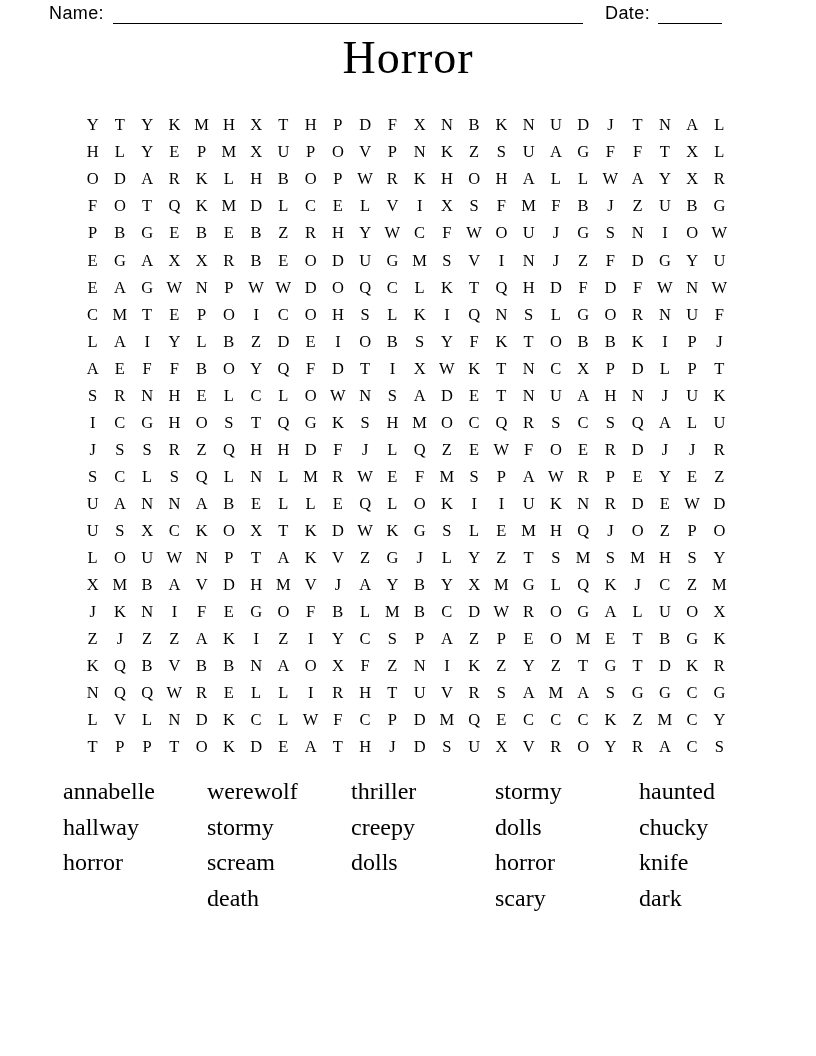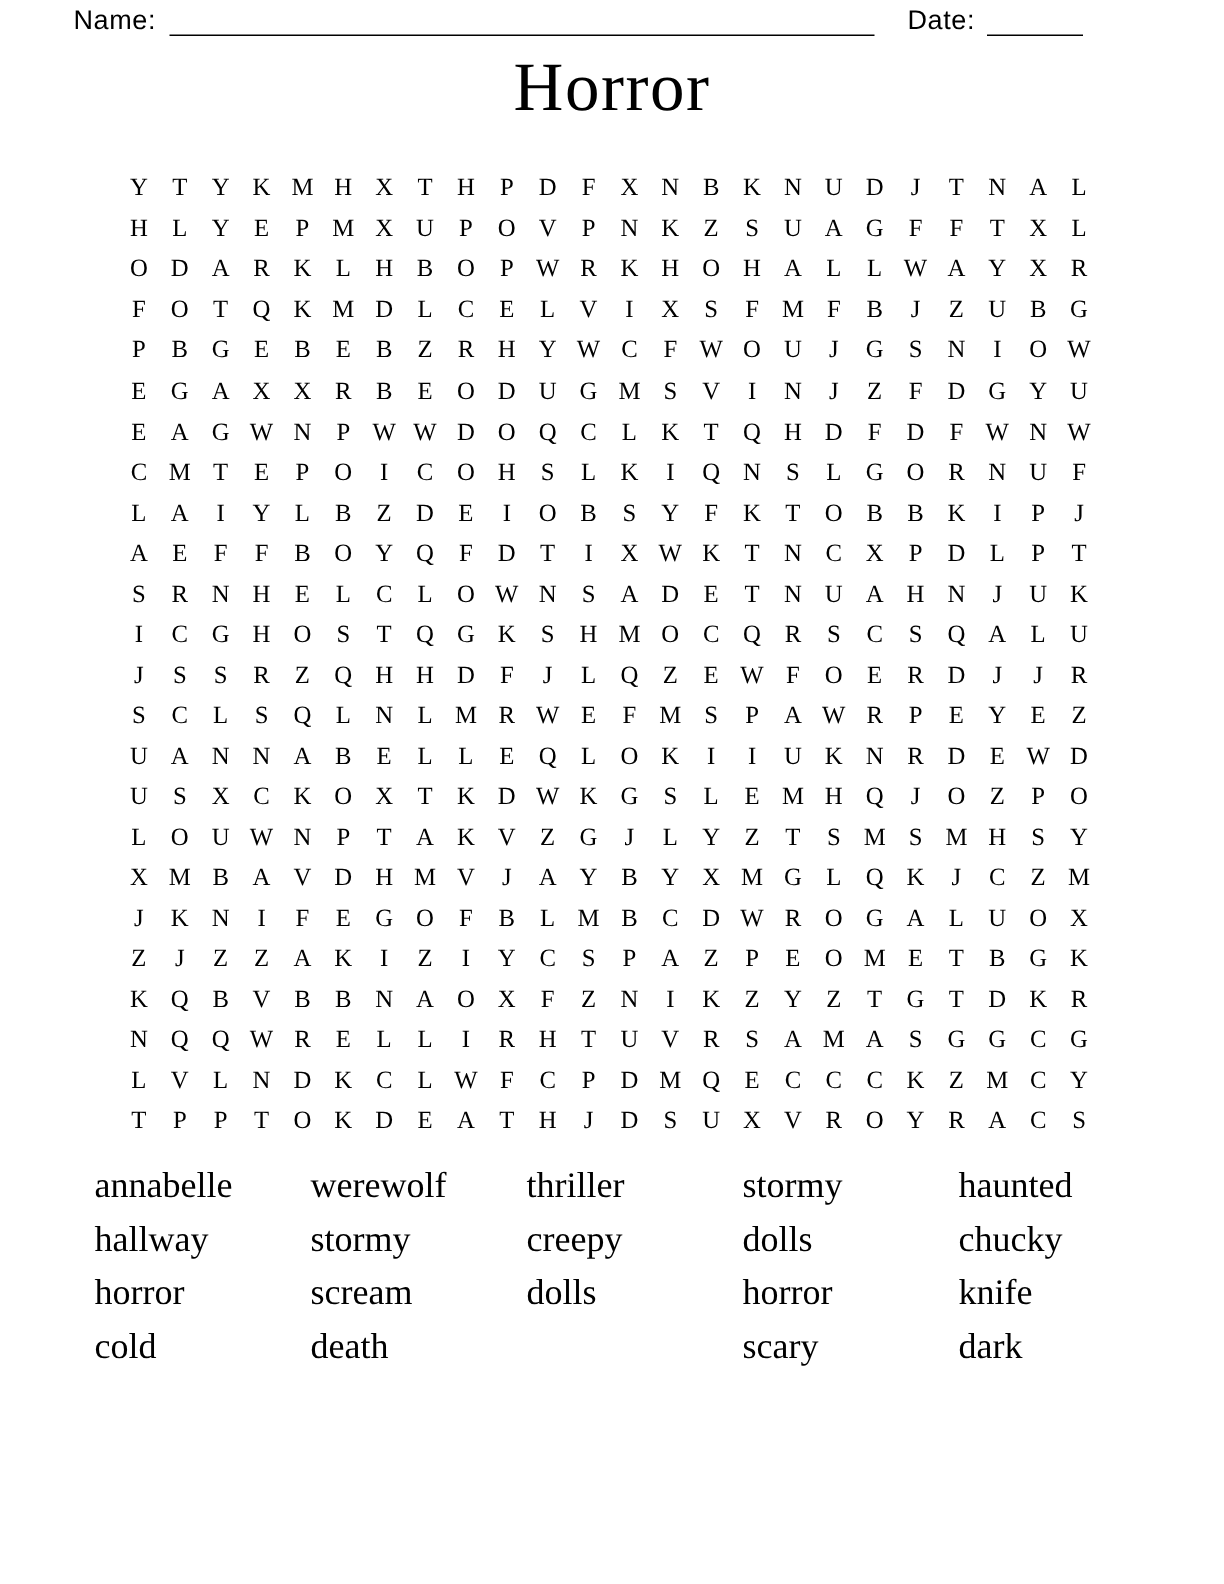--- a/index.html
+++ b/index.html
@@ -645,21 +645,20 @@
       <span class="cell">A</span>
       <span class="cell">C</span>
       <span class="cell">S</span>
     </div>
 
   <div class="words">
       <div class="word-col">
         <div class="word">annabelle</div>
         <div class="word">hallway</div>
         <div class="word">horror</div>
-        <div class="word">cold</div>
       </div>
       <div class="word-col">
         <div class="word">werewolf</div>
         <div class="word">stormy</div>
         <div class="word">scream</div>
         <div class="word">death</div>
       </div>
       <div class="word-col">
         <div class="word">thriller</div>
         <div class="word">creepy</div>

